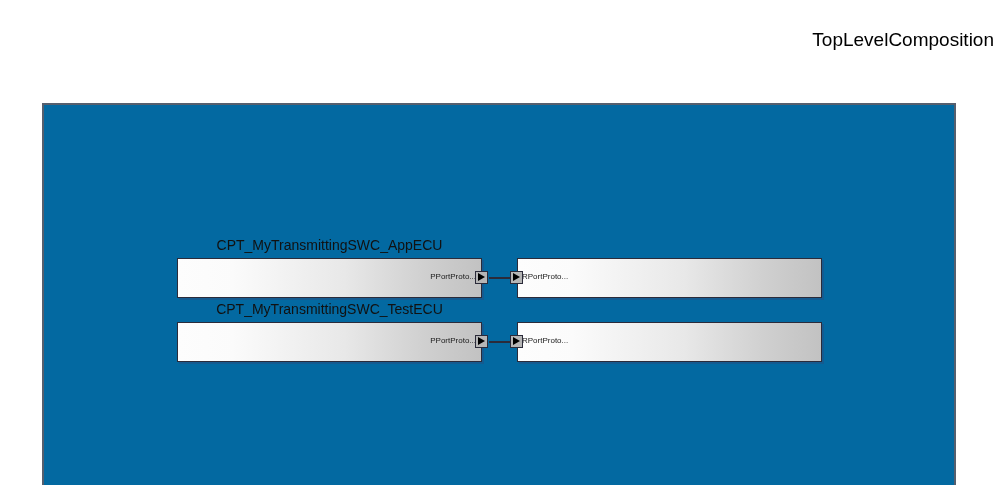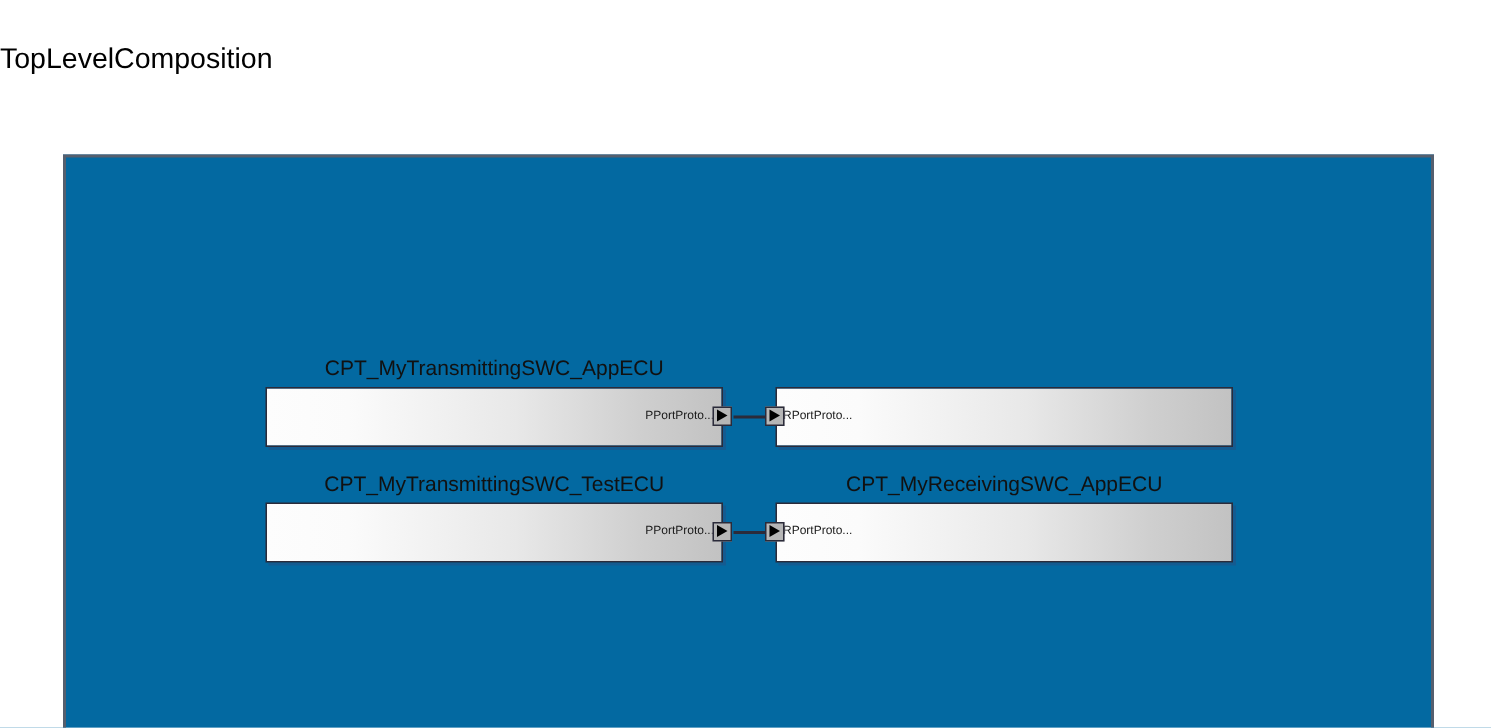--- a/index.html
+++ b/index.html
@@ -14,21 +14,21 @@
     overflow: hidden;
     font-family: "Liberation Sans", sans-serif;
   }
 
   
   #diagram-title {
     position: absolute;
     left: 0;
     top: 29px;
     width: 994px;
-    text-align: left;
+    text-align: right;
     font-size: 19px;
     color: #000000;
     font-family: "Liberation Sans", sans-serif;
     letter-spacing: 0px;
     white-space: nowrap;
   }
 
   
   #composition {
     position: absolute;
@@ -43,21 +43,21 @@
   }
 
   
   .component-row {
     position: absolute;
     left: 0;
     width: 914px;
     height: 78px;
   }
   .component-row.row-0 { top: 131px; }
-  .component-row.row-1 { top: 208px; }
+  .component-row.row-1 { top: 195px; }
 
   
   .component {
     position: absolute;
     top: 22px;
     width: 305px;
     height: 40px;
   }
   .component.left  { left: 133px; }
   .component.right { left: 473px; }
@@ -172,21 +172,20 @@
         <span class="port-label pport">PPortProto...</span>
       </div>
       <div class="port-marker pport">
         <span class="tri"></span>
       </div>
     </div>
 
     <div class="connector"></div>
 
     <div class="component right">
-      <div class="component-label">CPT_MyReceivingSWC_AppECU</div>
       <div class="component-body">
         <span class="port-label rport">RPortProto...</span>
       </div>
       <div class="port-marker rport">
         <span class="tri"></span>
       </div>
     </div>
 
   </div>
 

